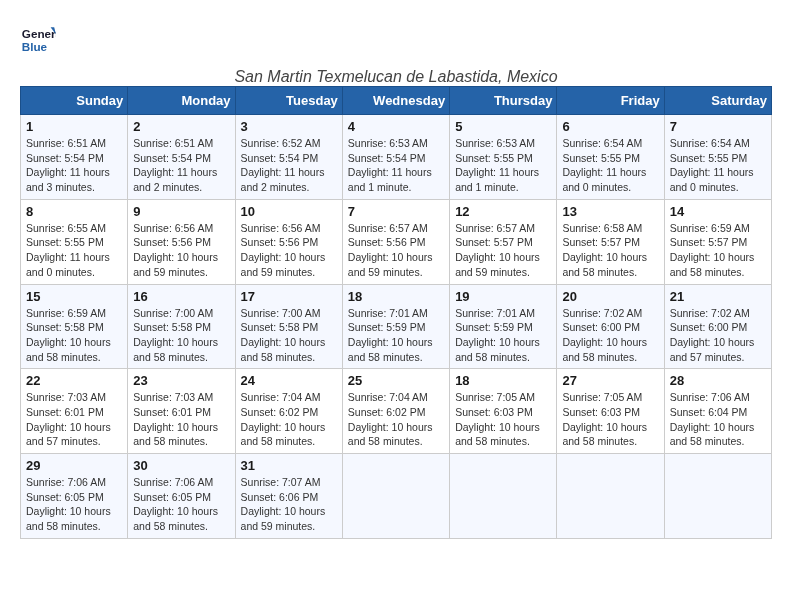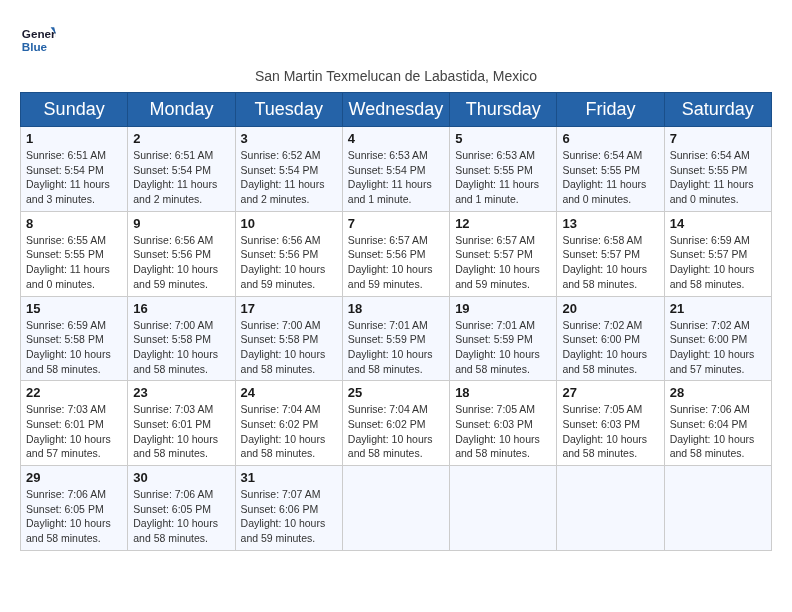--- a/index.html
+++ b/index.html
@@ -23,43 +23,44 @@
     .title-section {
       text-align: right;
       margin-bottom: 4px;
     }
     .month-title {
       font-size: 32px;
       font-weight: bold;
       color: #1a1a1a;
     }
     .location-title {
-      font-size: 14px;
+      font-size: 16px;
       color: #444;
       text-align: center;
-      margin-bottom: 8px;
+      margin-bottom: 0;
+      font-style: italic;
     }
     .top-header {
       display: flex;
       justify-content: space-between;
       align-items: flex-start;
       margin-bottom: 4px;
     }
     table {
       width: 100%;
       border-collapse: collapse;
       font-size: 11px;
     }
     thead tr th {
       background-color: #2563a8;
       color: #fff;
       padding: 6px 4px;
-      text-align: center;
-      font-size: 18px;
-      font-weight: normal;
+      text-align: right;
+      font-size: 13px;
+      font-weight: bold;
       border: 1px solid #1a4f8a;
     }
     tbody tr td {
       border: 1px solid #ccc;
       padding: 4px 5px;
       vertical-align: top;
       font-size: 10.5px;
       color: #222;
       width: 14.28%;
       min-height: 80px;

